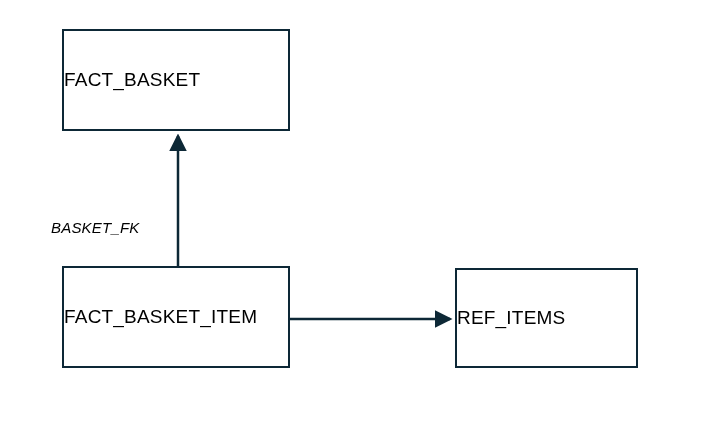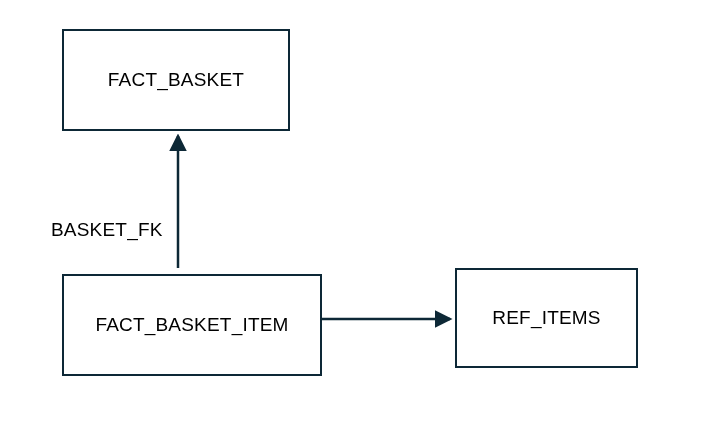--- a/index.html
+++ b/index.html
@@ -19,64 +19,65 @@
     height: 445px;
     background: #ffffff;
   }
   .entity-box {
     position: absolute;
     box-sizing: border-box;
     border: 2.5px solid #0d2836;
     background: #ffffff;
     display: flex;
     align-items: center;
-    justify-content: center;
+    justify-content: flex-start;
   }
   .entity-label {
     font-family: "Liberation Sans", sans-serif;
     font-size: 19px;
     color: #000000;
     letter-spacing: 0.2px;
     white-space: nowrap;
   }
   #box-fact-basket {
     left: 62px;
     top: 29px;
     width: 228px;
     height: 102px;
   }
   #box-fact-basket-item {
     left: 62px;
-    top: 274px;
-    width: 260px;
+    top: 266px;
+    width: 228px;
     height: 102px;
   }
   #box-ref-items {
     left: 455px;
     top: 268px;
     width: 183px;
     height: 100px;
   }
   .edge-layer {
     position: absolute;
     left: 0;
     top: 0;
     width: 711px;
     height: 445px;
     pointer-events: none;
   }
   .edge-label {
     position: absolute;
     font-family: "Liberation Sans", sans-serif;
-    font-size: 19px;
+    font-size: 15px;
     color: #000000;
     letter-spacing: 0.2px;
     white-space: nowrap;
     background: #ffffff;
     padding: 0 2px;
+    font-style: italic;
   }
   #label-basket-fk {
     left: 49px;
     top: 219px;
   }
   #label-item-fk {
     left: 301px;
     top: 283px;
   }
 </style>

